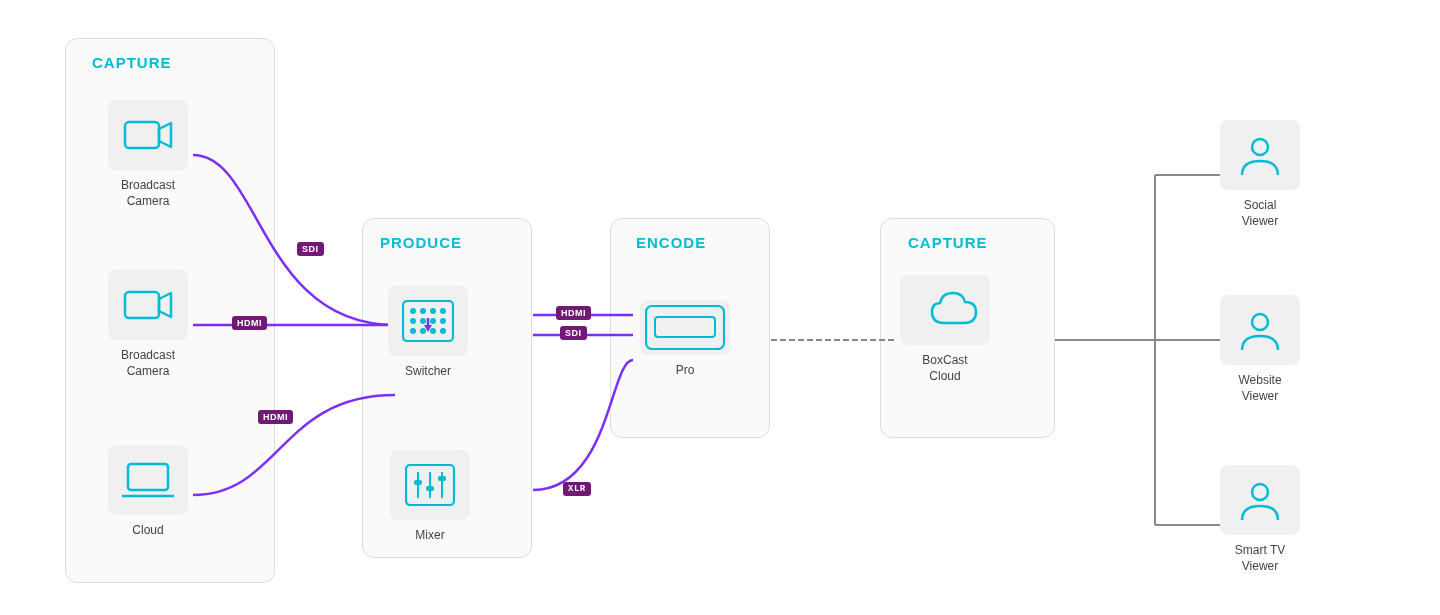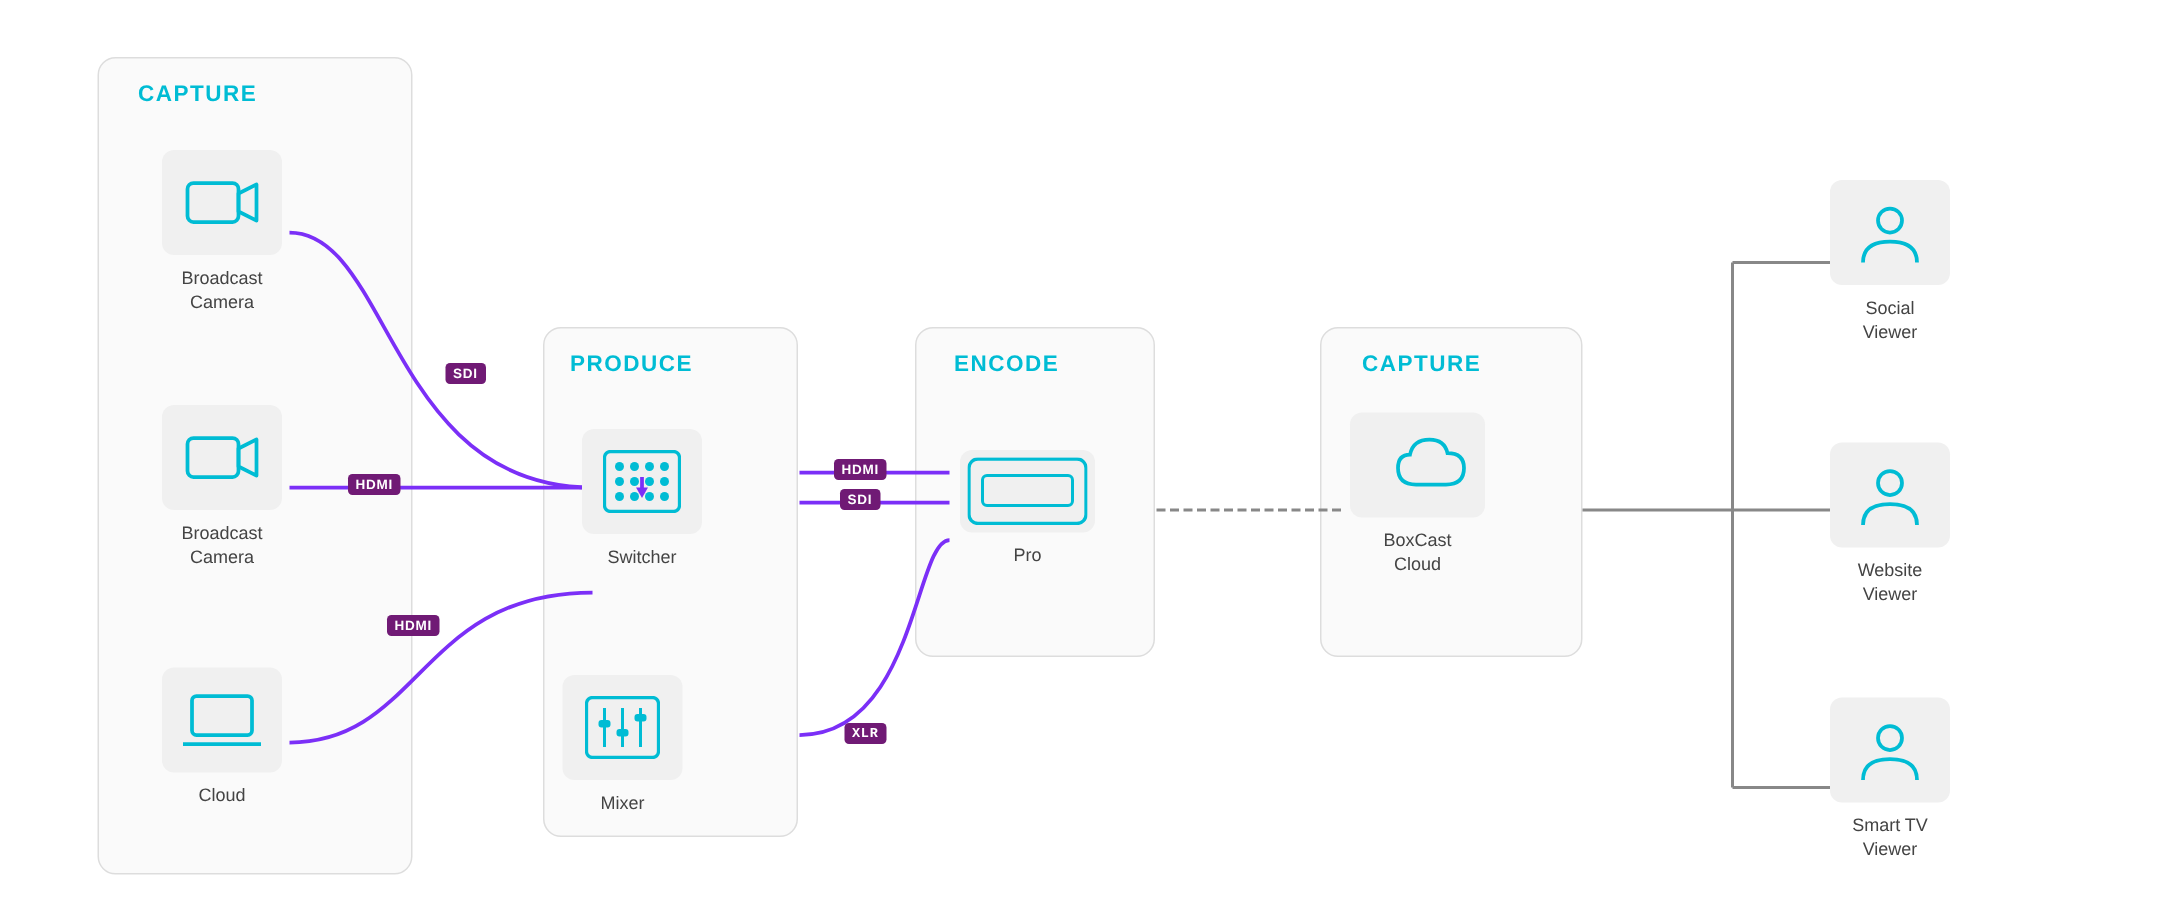--- a/index.html
+++ b/index.html
@@ -173,21 +173,21 @@
         <circle cx="31" cy="31" r="3" fill="#00bcd4"></circle>
         <circle cx="41" cy="31" r="3" fill="#00bcd4"></circle>
 
         <line x1="26" y1="18" x2="26" y2="26" stroke="#7b2ff7" stroke-width="2.5"></line>
         <polygon points="22,25 26,32 30,25" fill="#7b2ff7"></polygon>
       </svg>
     </div>
     <div class="device-label">Switcher</div>
   </div>
 
-  <div class="device" style="position:absolute; left:375px; top:450px; align-items:center;">
+  <div class="device" style="position:absolute; left:390px; top:450px; align-items:center;">
     <div class="device-icon-box">
       <svg width="50" height="42" viewBox="0 0 50 42">
         <rect x="1" y="1" width="48" height="40" rx="4" stroke="#00bcd4" stroke-width="2.2" fill="none"></rect>
 
         <line x1="13" y1="8" x2="13" y2="34" stroke="#00bcd4" stroke-width="2"></line>
         <rect x="9" y="16" width="8" height="5" rx="2" fill="#00bcd4"></rect>
         <line x1="25" y1="8" x2="25" y2="34" stroke="#00bcd4" stroke-width="2"></line>
         <rect x="21" y="22" width="8" height="5" rx="2" fill="#00bcd4"></rect>
         <line x1="37" y1="8" x2="37" y2="34" stroke="#00bcd4" stroke-width="2"></line>
         <rect x="33" y="12" width="8" height="5" rx="2" fill="#00bcd4"></rect>

